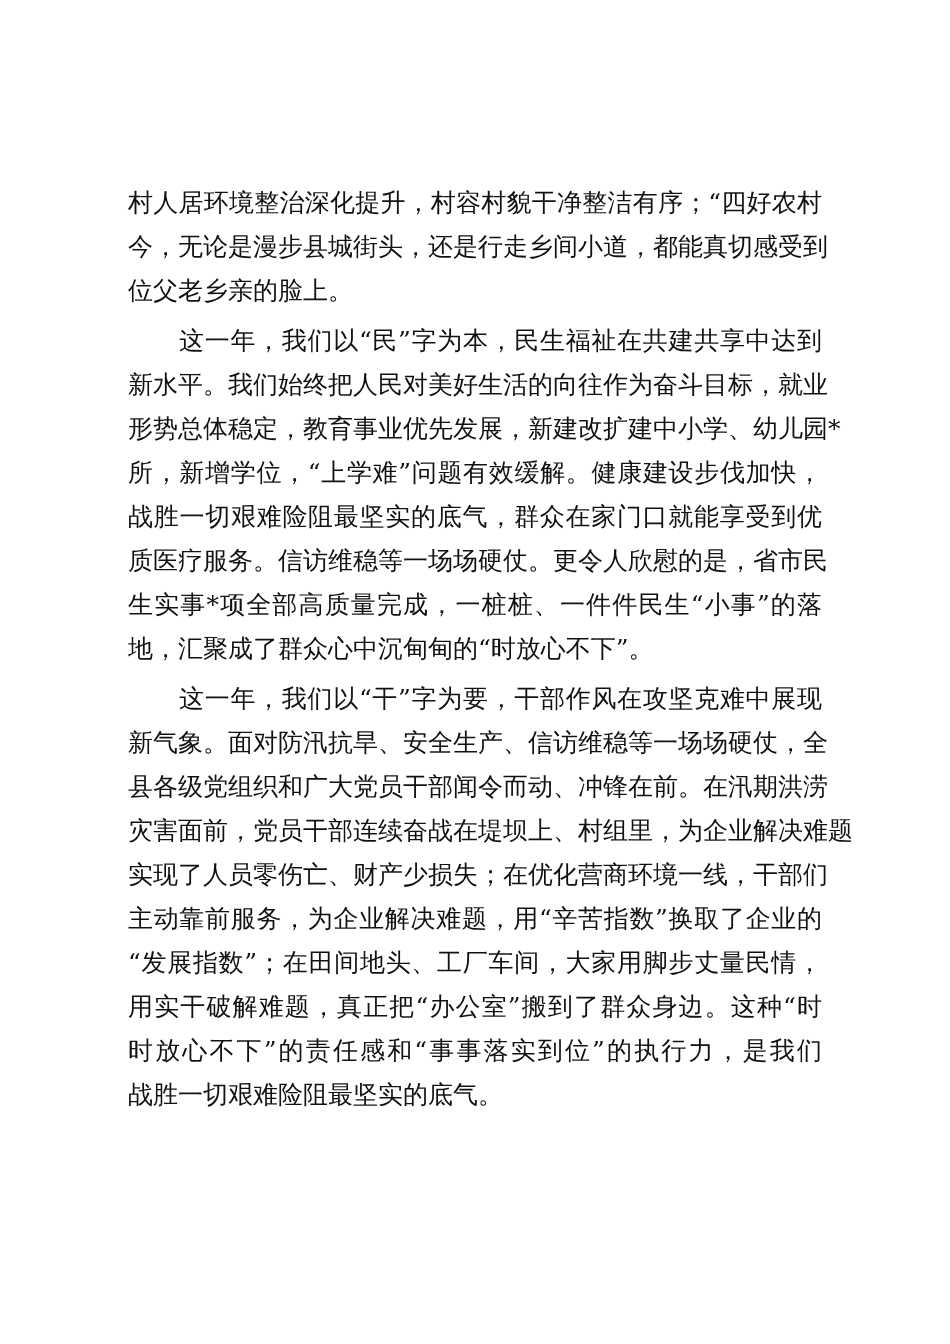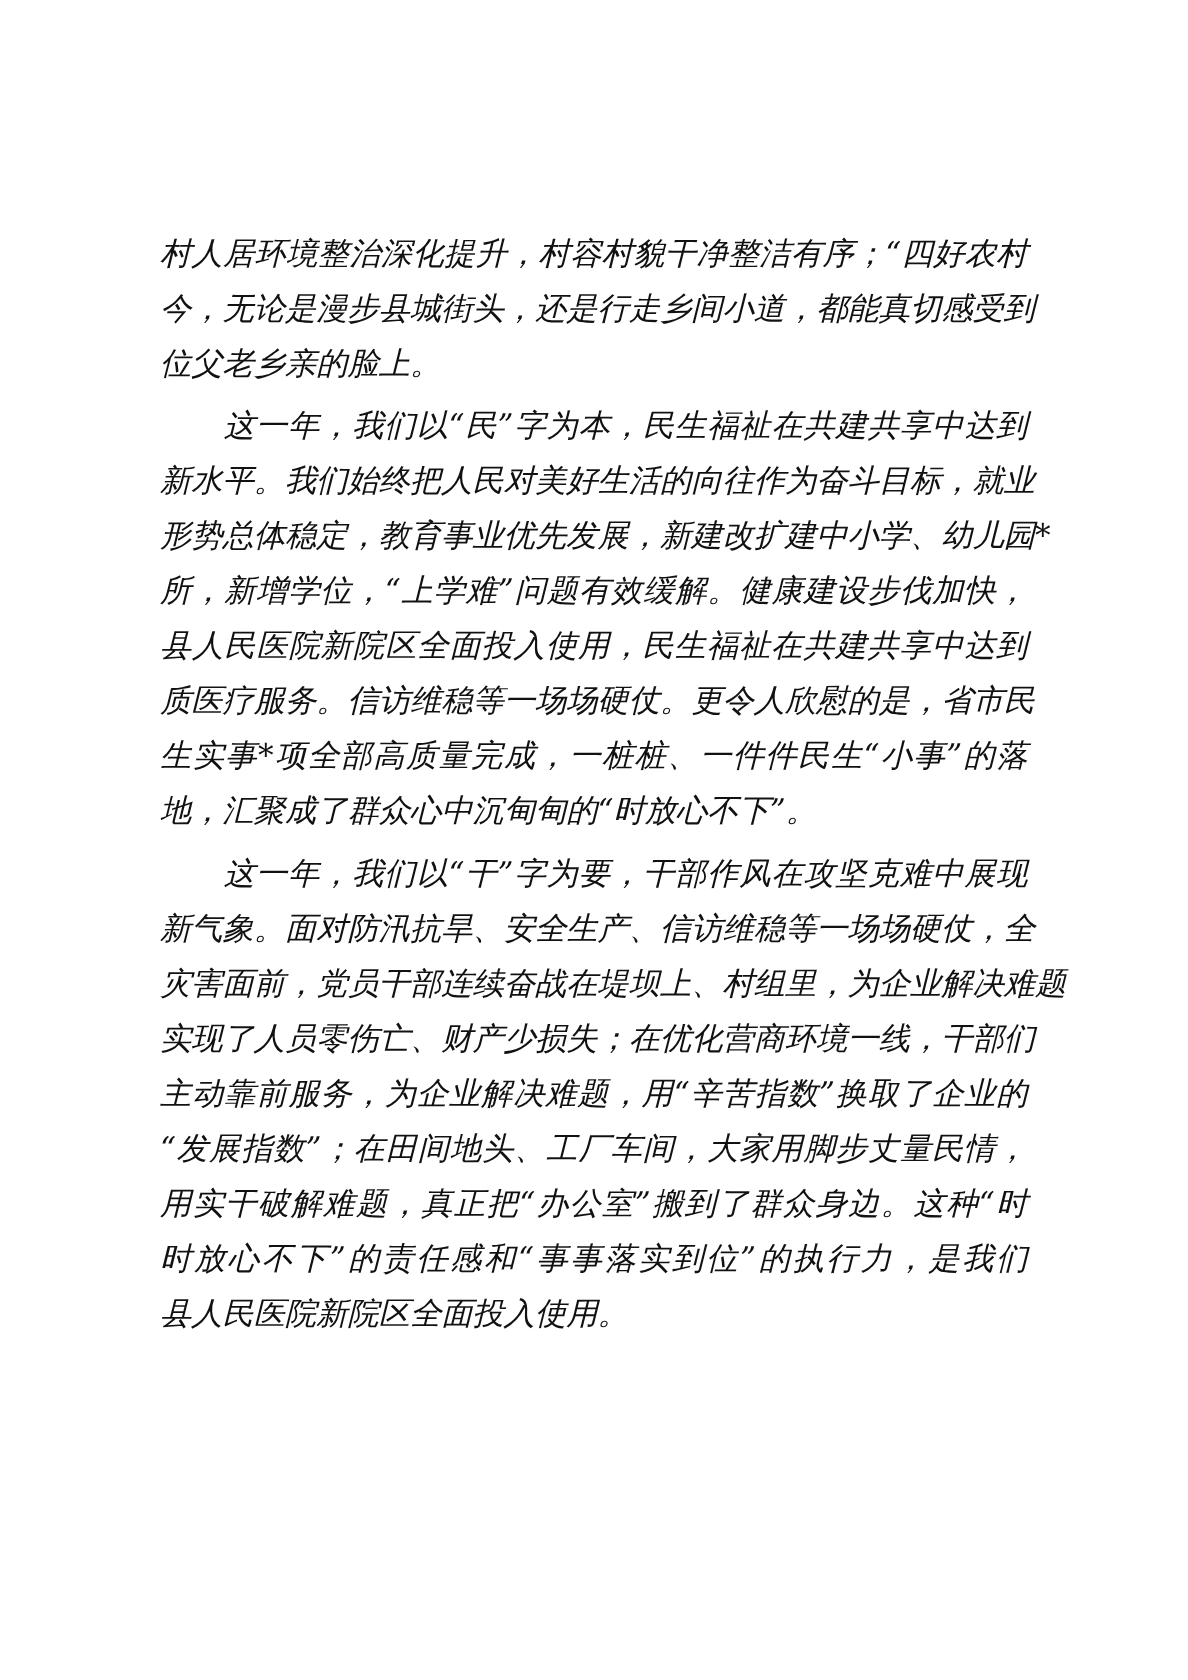--- a/index.html
+++ b/index.html
@@ -14,21 +14,20 @@
       overflow: hidden;
       font-family: "DejaVu Serif", "Liberation Serif", serif;
       color: #111111;
     }
     .page {
       position: absolute;
       left: 0; top: 0;
       width: 950px;
       height: 1344px;
       background: #ffffff;
-      font-style: italic;
     }
     .body-text {
       position: absolute;
       left: 128px;
       top: 181px;
       width: 694px;
     }
     .para {
       margin: 0;
       padding: 0;
@@ -63,32 +62,33 @@
       <span class="line">村人居环境整治深化提升，村容村貌干净整洁有序；“四好农村</span>
       <span class="line">今，无论是漫步县城街头，还是行走乡间小道，都能真切感受到</span>
       <span class="line last">位父老乡亲的脸上。</span>
     </p>
 
     <p class="para">
       <span class="line first">这一年，我们以“民”字为本，民生福祉在共建共享中达到</span>
       <span class="line">新水平。我们始终把人民对美好生活的向往作为奋斗目标，就业</span>
       <span class="line">形势总体稳定，教育事业优先发展，新建改扩建中小学、幼儿园*</span>
       <span class="line">所，新增学位，“上学难”问题有效缓解。健康建设步伐加快，</span>
-      <span class="line">县人民医院新院区全面投入使用，民生福祉在共建共享中达到</span>
+      <span class="line">战胜一切艰难险阻最坚实的底气，群众在家门口就能享受到优</span>
       <span class="line">质医疗服务。信访维稳等一场场硬仗。更令人欣慰的是，省市民</span>
       <span class="line">生实事*项全部高质量完成，一桩桩、一件件民生“小事”的落</span>
       <span class="line last">地，汇聚成了群众心中沉甸甸的“时放心不下”。</span>
     </p>
 
     <p class="para">
       <span class="line first">这一年，我们以“干”字为要，干部作风在攻坚克难中展现</span>
       <span class="line">新气象。面对防汛抗旱、安全生产、信访维稳等一场场硬仗，全</span>
+      <span class="line">县各级党组织和广大党员干部闻令而动、冲锋在前。在汛期洪涝</span>
       <span class="line">灾害面前，党员干部连续奋战在堤坝上、村组里，为企业解决难题</span>
       <span class="line">实现了人员零伤亡、财产少损失；在优化营商环境一线，干部们</span>
       <span class="line">主动靠前服务，为企业解决难题，用“辛苦指数”换取了企业的</span>
       <span class="line">“发展指数”；在田间地头、工厂车间，大家用脚步丈量民情，</span>
       <span class="line">用实干破解难题，真正把“办公室”搬到了群众身边。这种“时</span>
       <span class="line">时放心不下”的责任感和“事事落实到位”的执行力，是我们</span>
-      <span class="line last">县人民医院新院区全面投入使用。</span>
+      <span class="line last">战胜一切艰难险阻最坚实的底气。</span>
     </p>
 
   </div>
 </div>
 
 </body></html>

